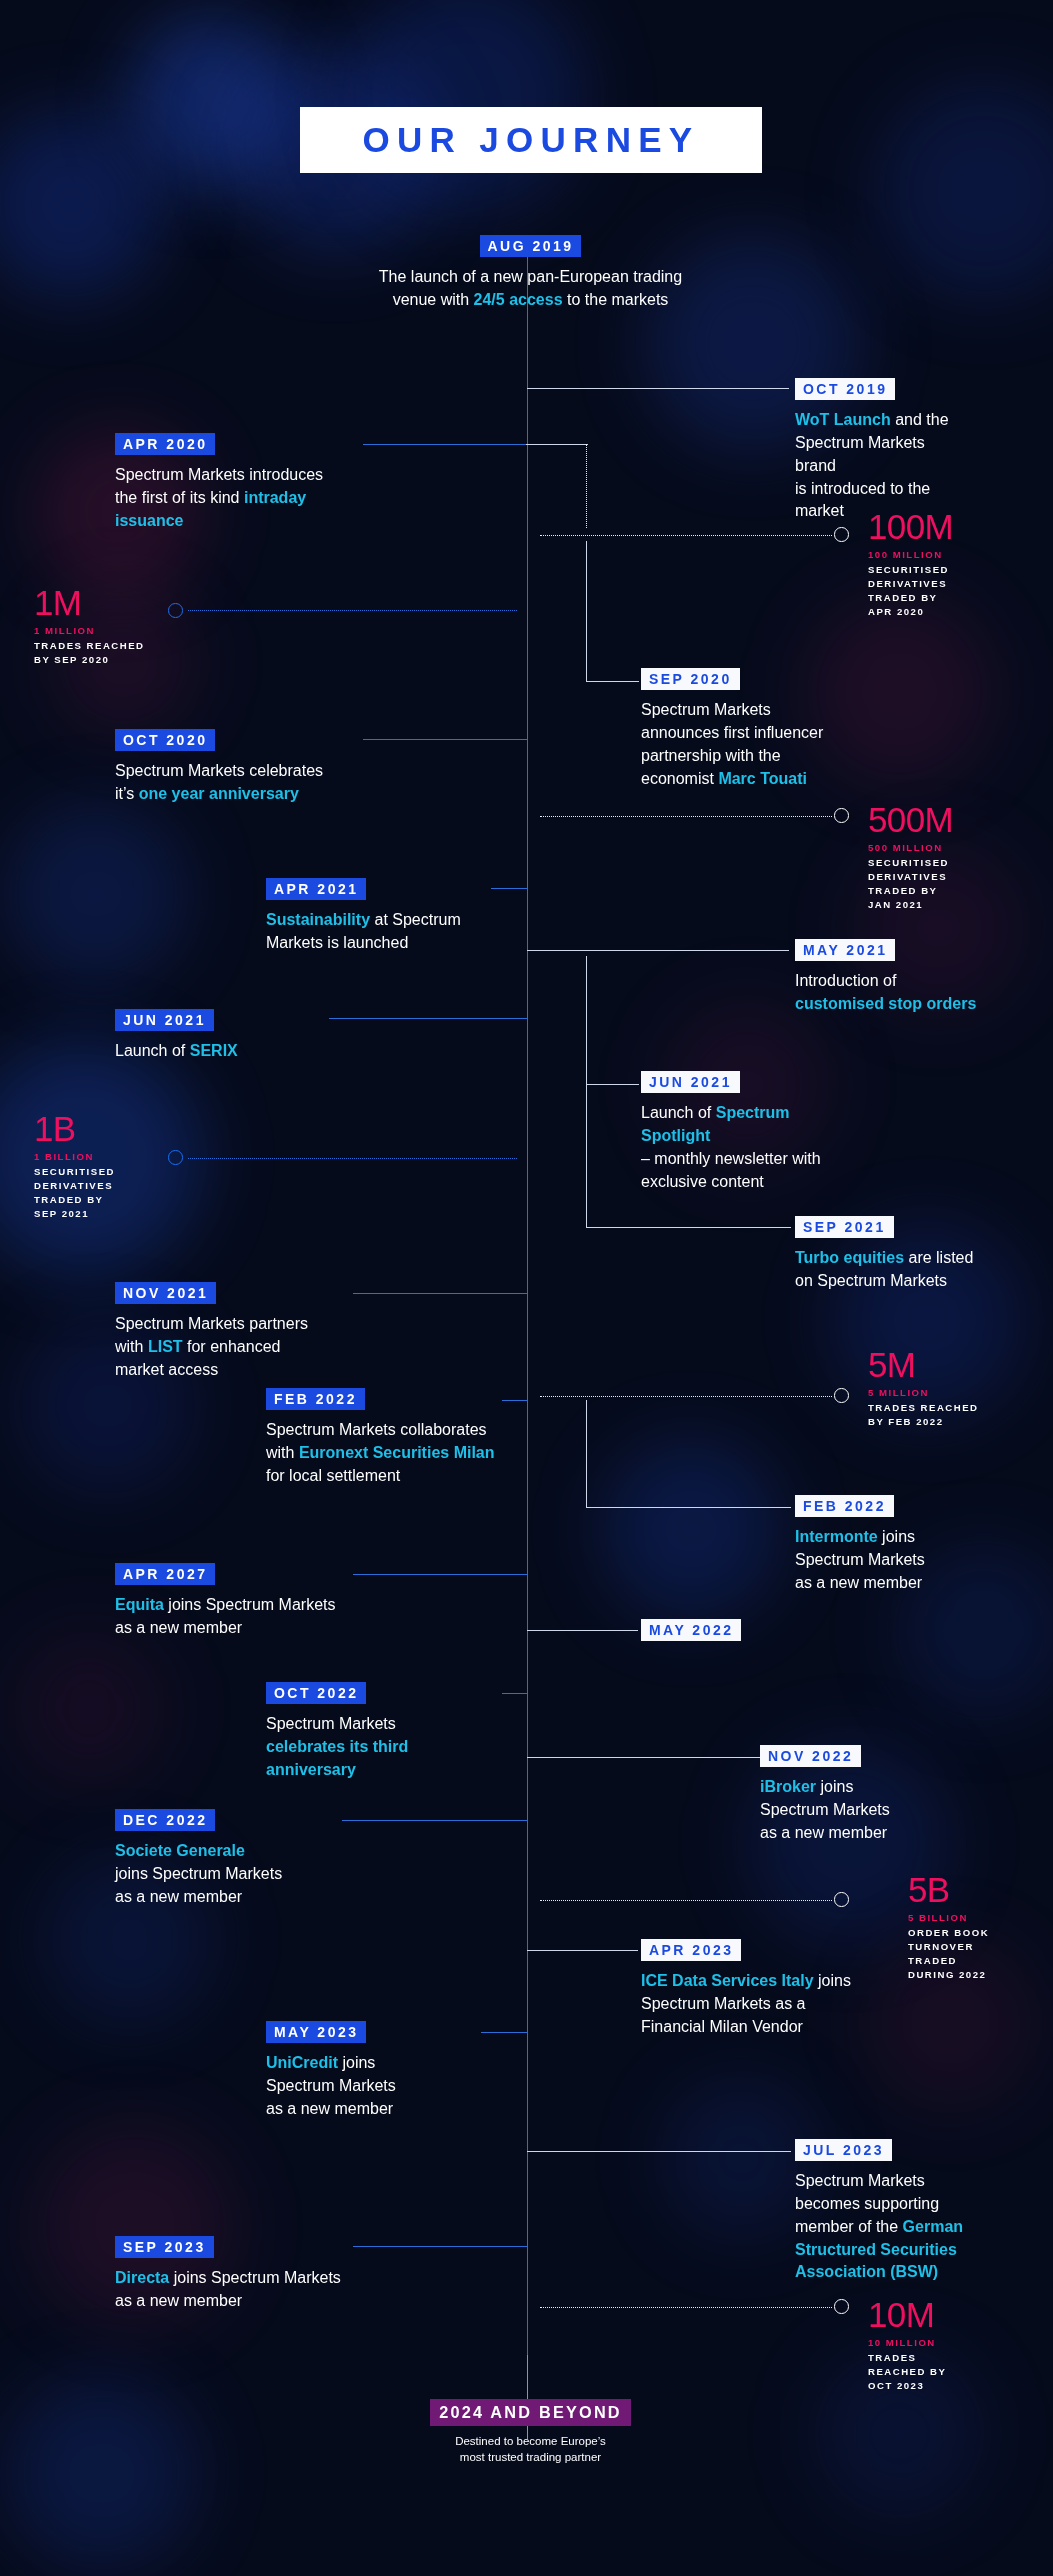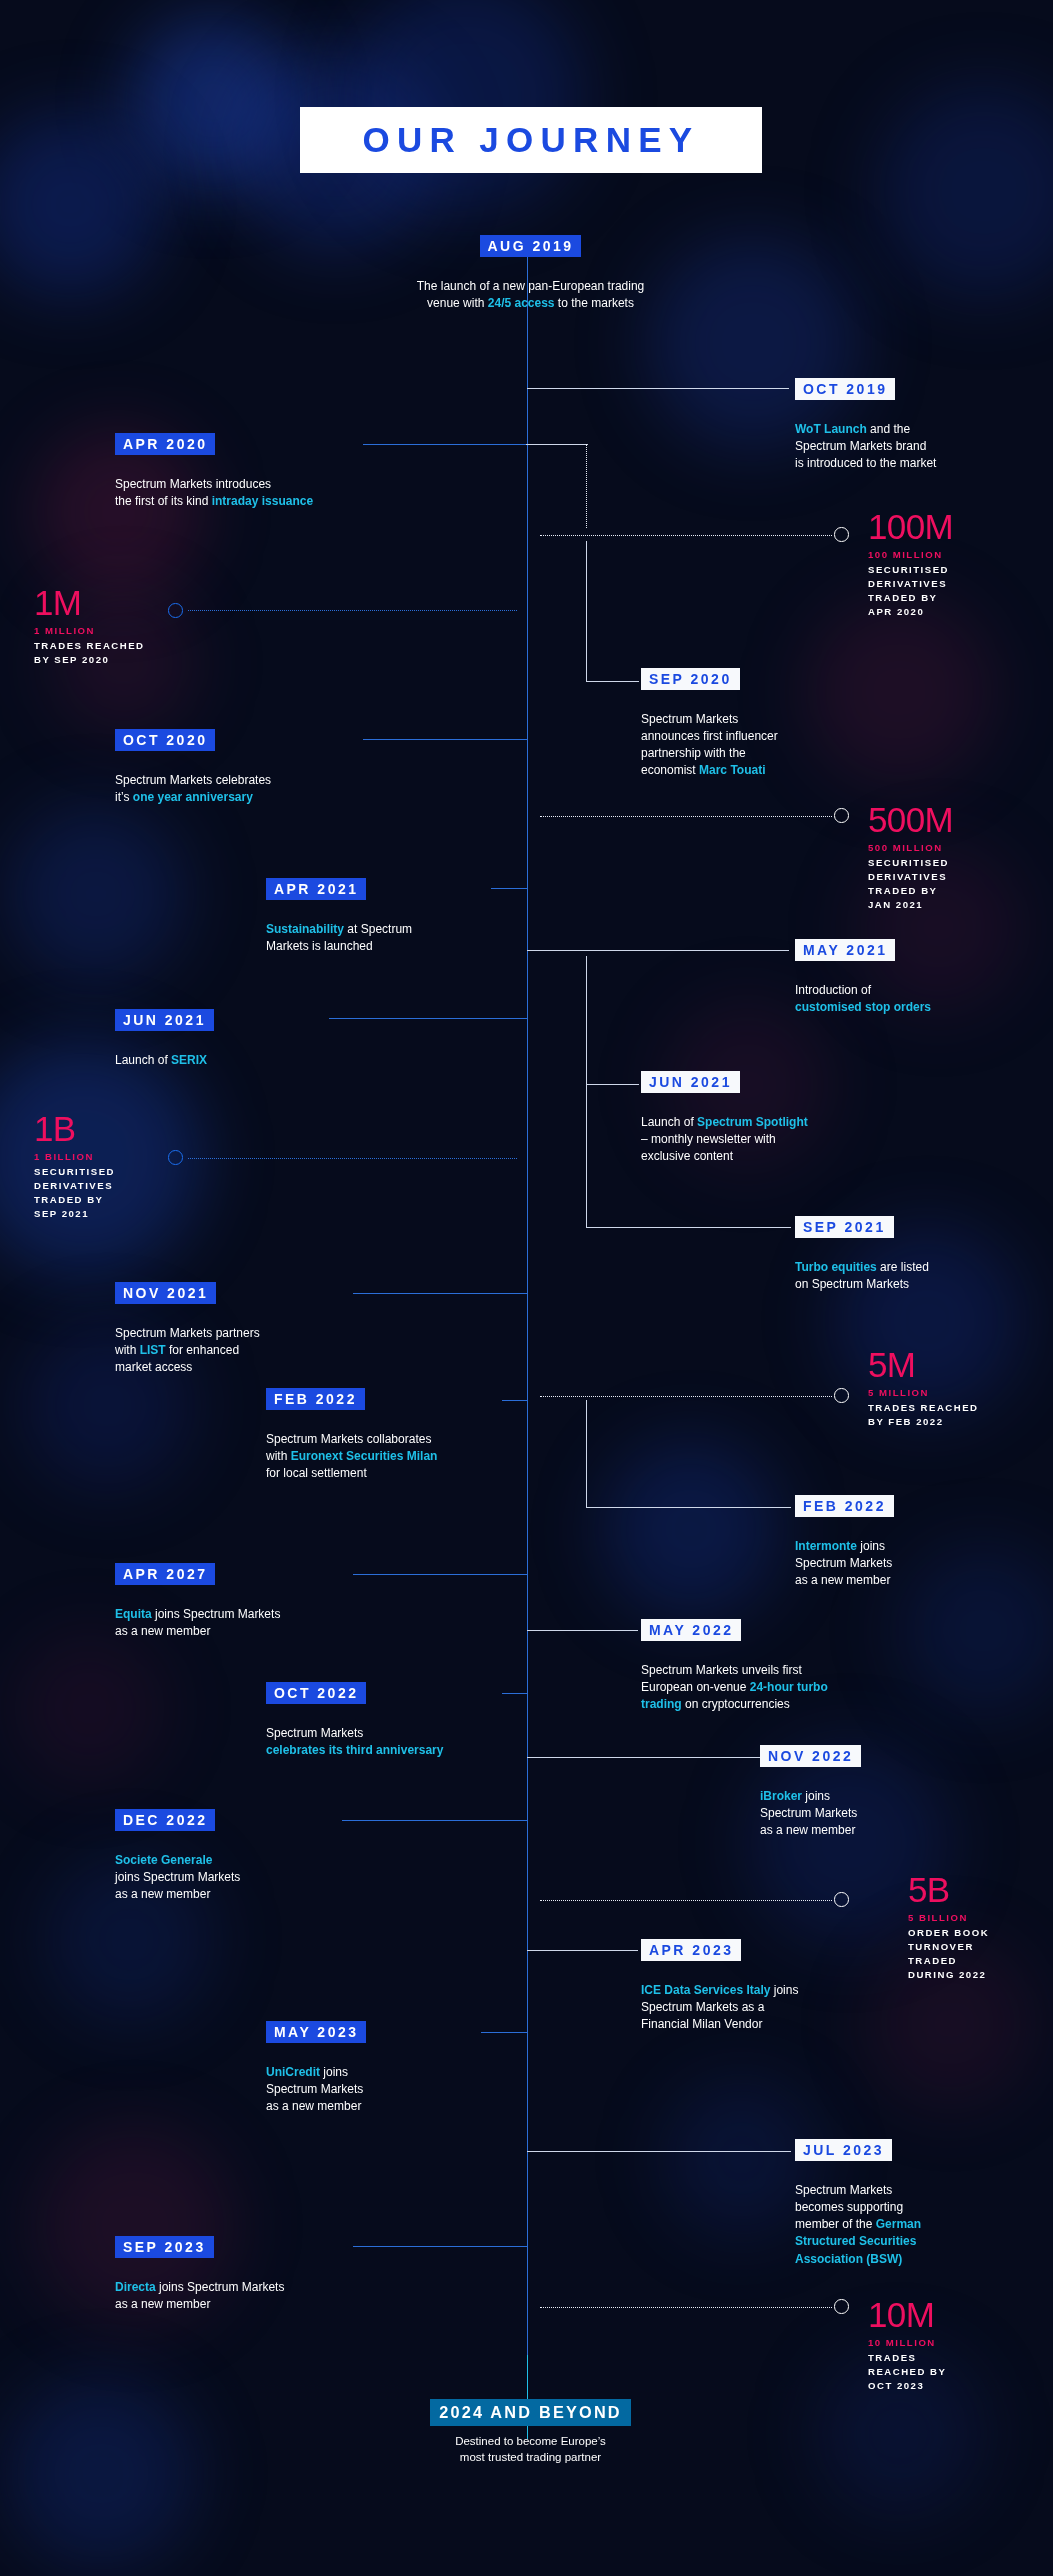--- a/index.html
+++ b/index.html
@@ -53,23 +53,23 @@
 
   
   .event { position:absolute; }
   .badge {
     display:inline-block; padding:3.9px 7.9px 4.5px 7.9px;
     font-size:14px; font-weight:700; letter-spacing:2.5px;
     line-height:1; white-space:nowrap;
   }
   .badge.fill  { background:#1b4ae0; color:#ffffff; }
   .badge.light { background:#f7f9fc; color:#1b4ae0; }
-  .badge.pink  { background:#0369a1; color:#ffffff; font-size:16.3px; letter-spacing:2.2px; padding:5px 9.6px 5.6px 9.6px; }
+  .badge.pink  { background:#701a75; color:#ffffff; font-size:16.3px; letter-spacing:2.2px; padding:5px 9.6px 5.6px 9.6px; }
   .desc {
-    margin-top:21px; color:#ffffff; font-size:12px; line-height:1.42;
+    margin-top:9px; color:#ffffff; font-size:16px; line-height:1.42;
     font-weight:400;
   }
   .desc em { font-style:normal; color:#1fc0e8; font-weight:600; }
   .event.center-align { text-align:center; }
 
   
   .ms { position:absolute;margin-top:13px; }
   .ms .big {
     color:#ee0f5f; font-size:35px; font-weight:300; line-height:0.95;
     letter-spacing:-0.6px;
@@ -221,25 +221,21 @@
         </div></div>
       <div class="event" style="left: 795px; top: 1495px; width: 185px;"><div class="badge light">FEB 2022</div><div class="desc">
           <div><em>Intermonte</em><span> joins</span></div>
           <div><span>Spectrum Markets</span></div>
           <div><span>as a new member</span></div>
         </div></div>
       <div class="event" style="left: 115px; top: 1563px; width: 236px;"><div class="badge fill">APR 2027</div><div class="desc">
           <div><em>Equita</em><span> joins Spectrum Markets</span></div>
           <div><span>as a new member</span></div>
         </div></div>
-      <div class="event" style="left: 641px; top: 1619px; width: 225px;"><div class="badge light">MAY 2022</div><div class="desc">
-          <div><span>Spectrum Markets unveils first</span></div>
-          <div><span>European on-venue </span><em>24-hour turbo</em></div>
-          <div><em>trading</em><span> on cryptocurrencies</span></div>
-        </div></div>
+      <div class="event" style="left: 641px; top: 1619px; width: 225px;"><div class="badge light">MAY 2022</div></div>
       <div class="event" style="left: 266px; top: 1682px; width: 236px;"><div class="badge fill">OCT 2022</div><div class="desc">
           <div><span>Spectrum Markets</span></div>
           <div><em>celebrates its third anniversary</em></div>
         </div></div>
       <div class="event" style="left: 760px; top: 1745px; width: 185px;"><div class="badge light">NOV 2022</div><div class="desc">
           <div><em>iBroker</em><span> joins</span></div>
           <div><span>Spectrum Markets</span></div>
           <div><span>as a new member</span></div>
         </div></div>
       <div class="event" style="left: 115px; top: 1809px; width: 225px;"><div class="badge fill">DEC 2022</div><div class="desc">

